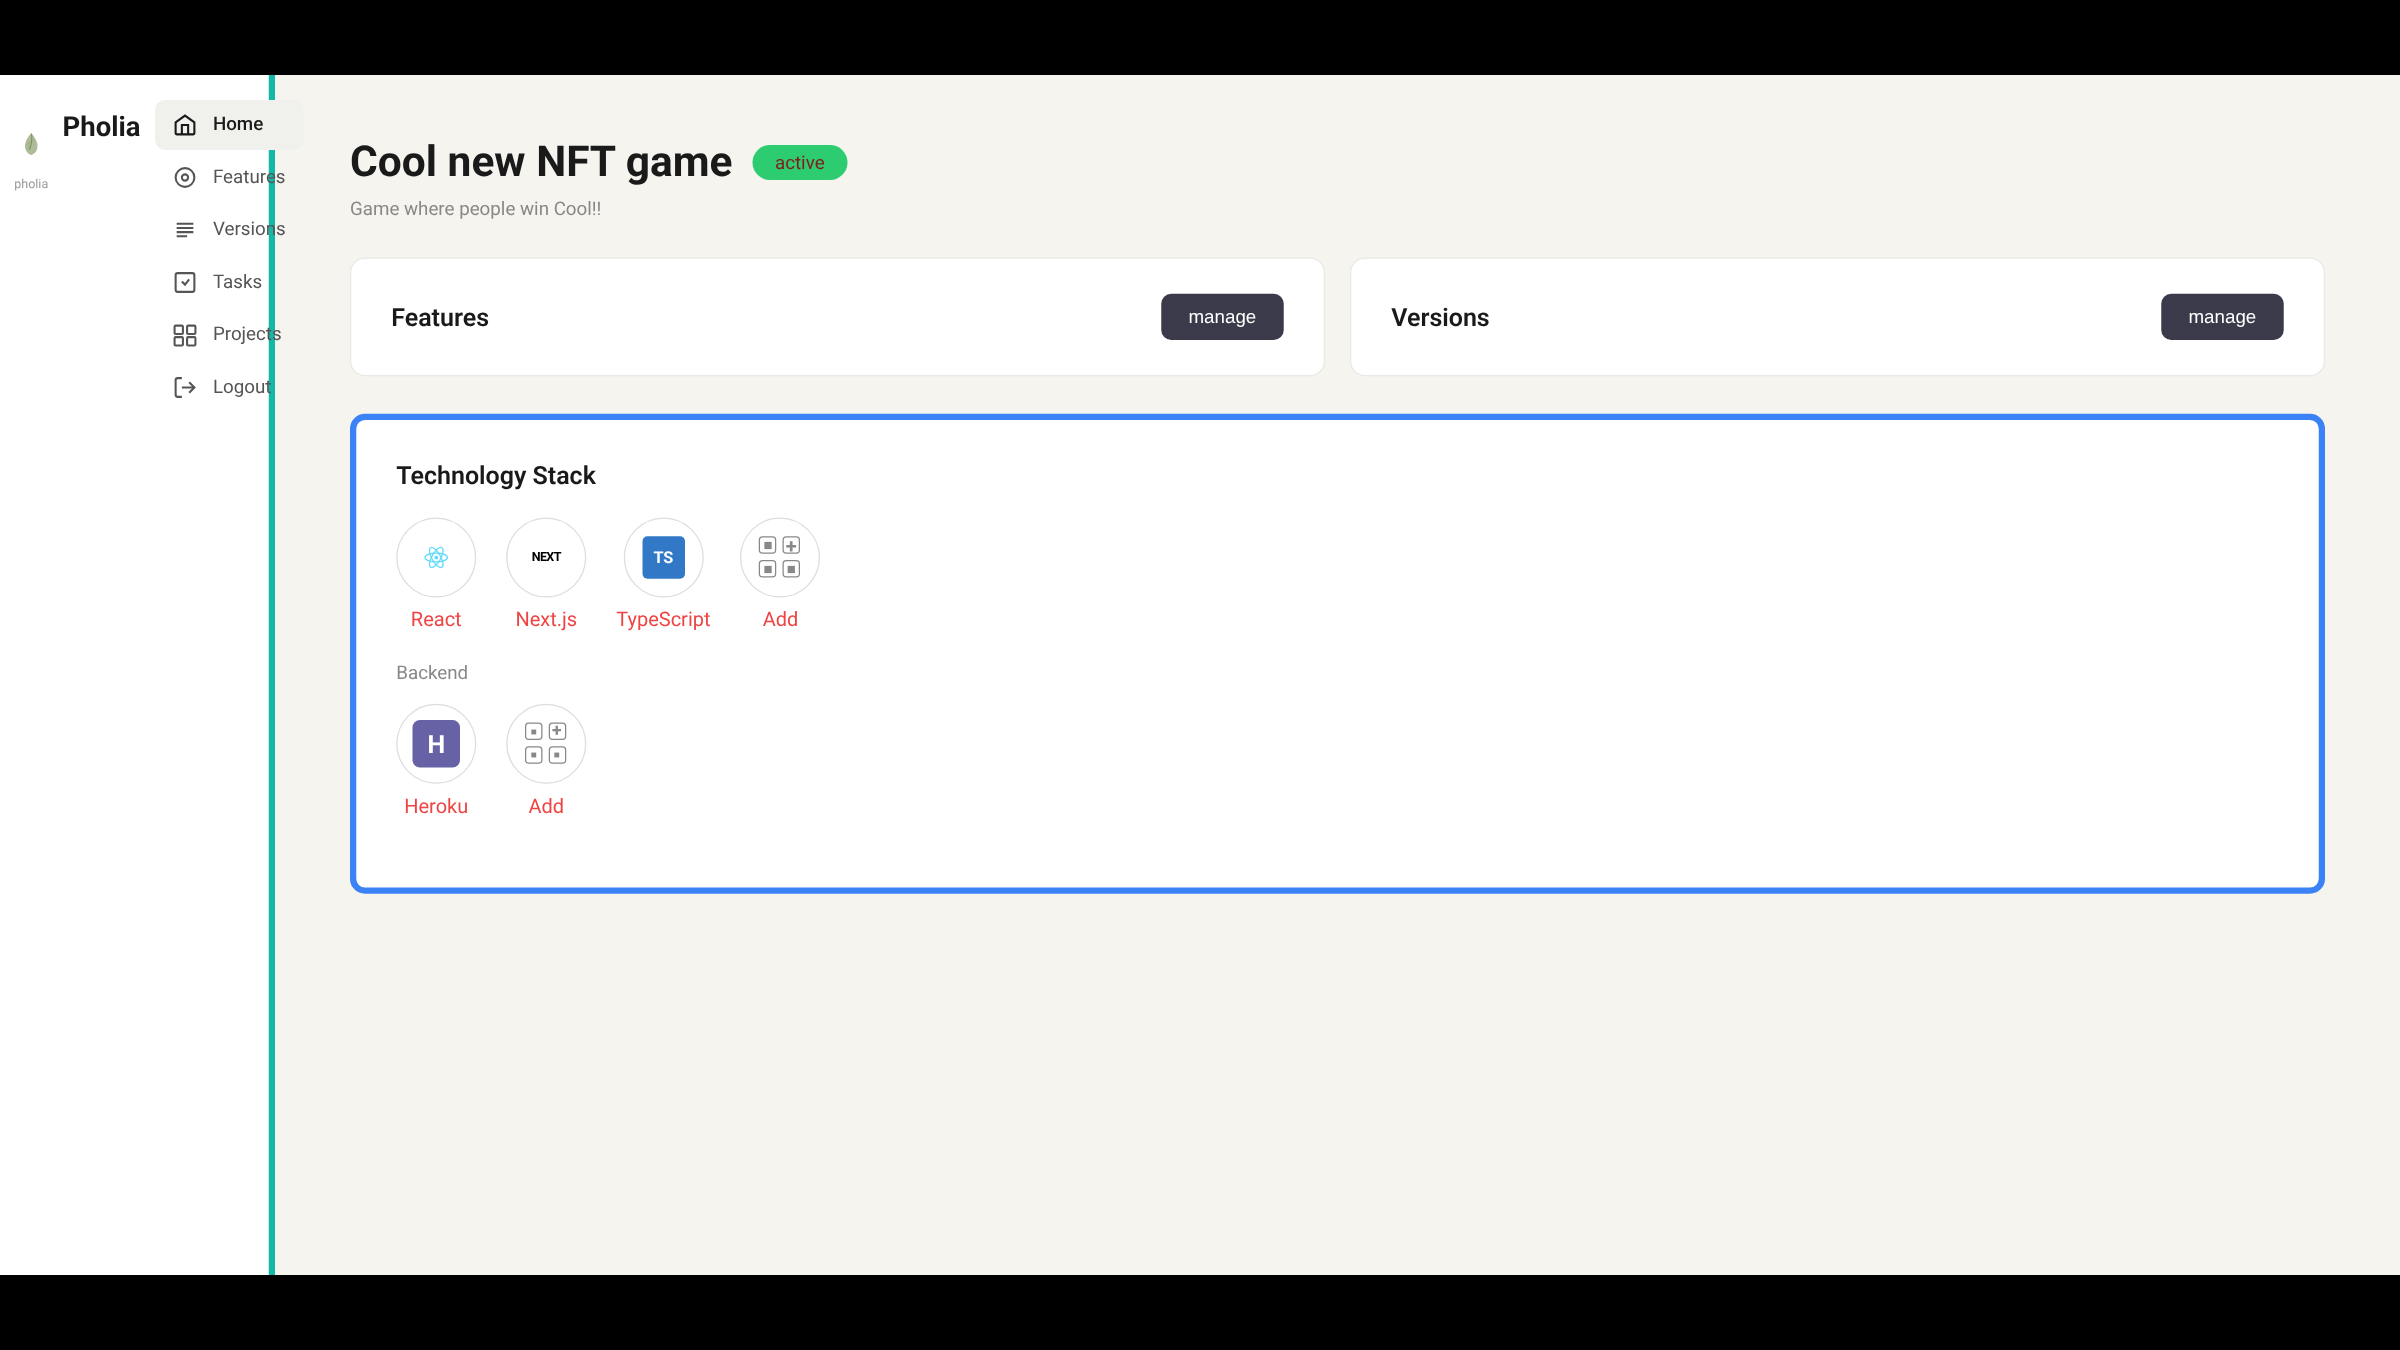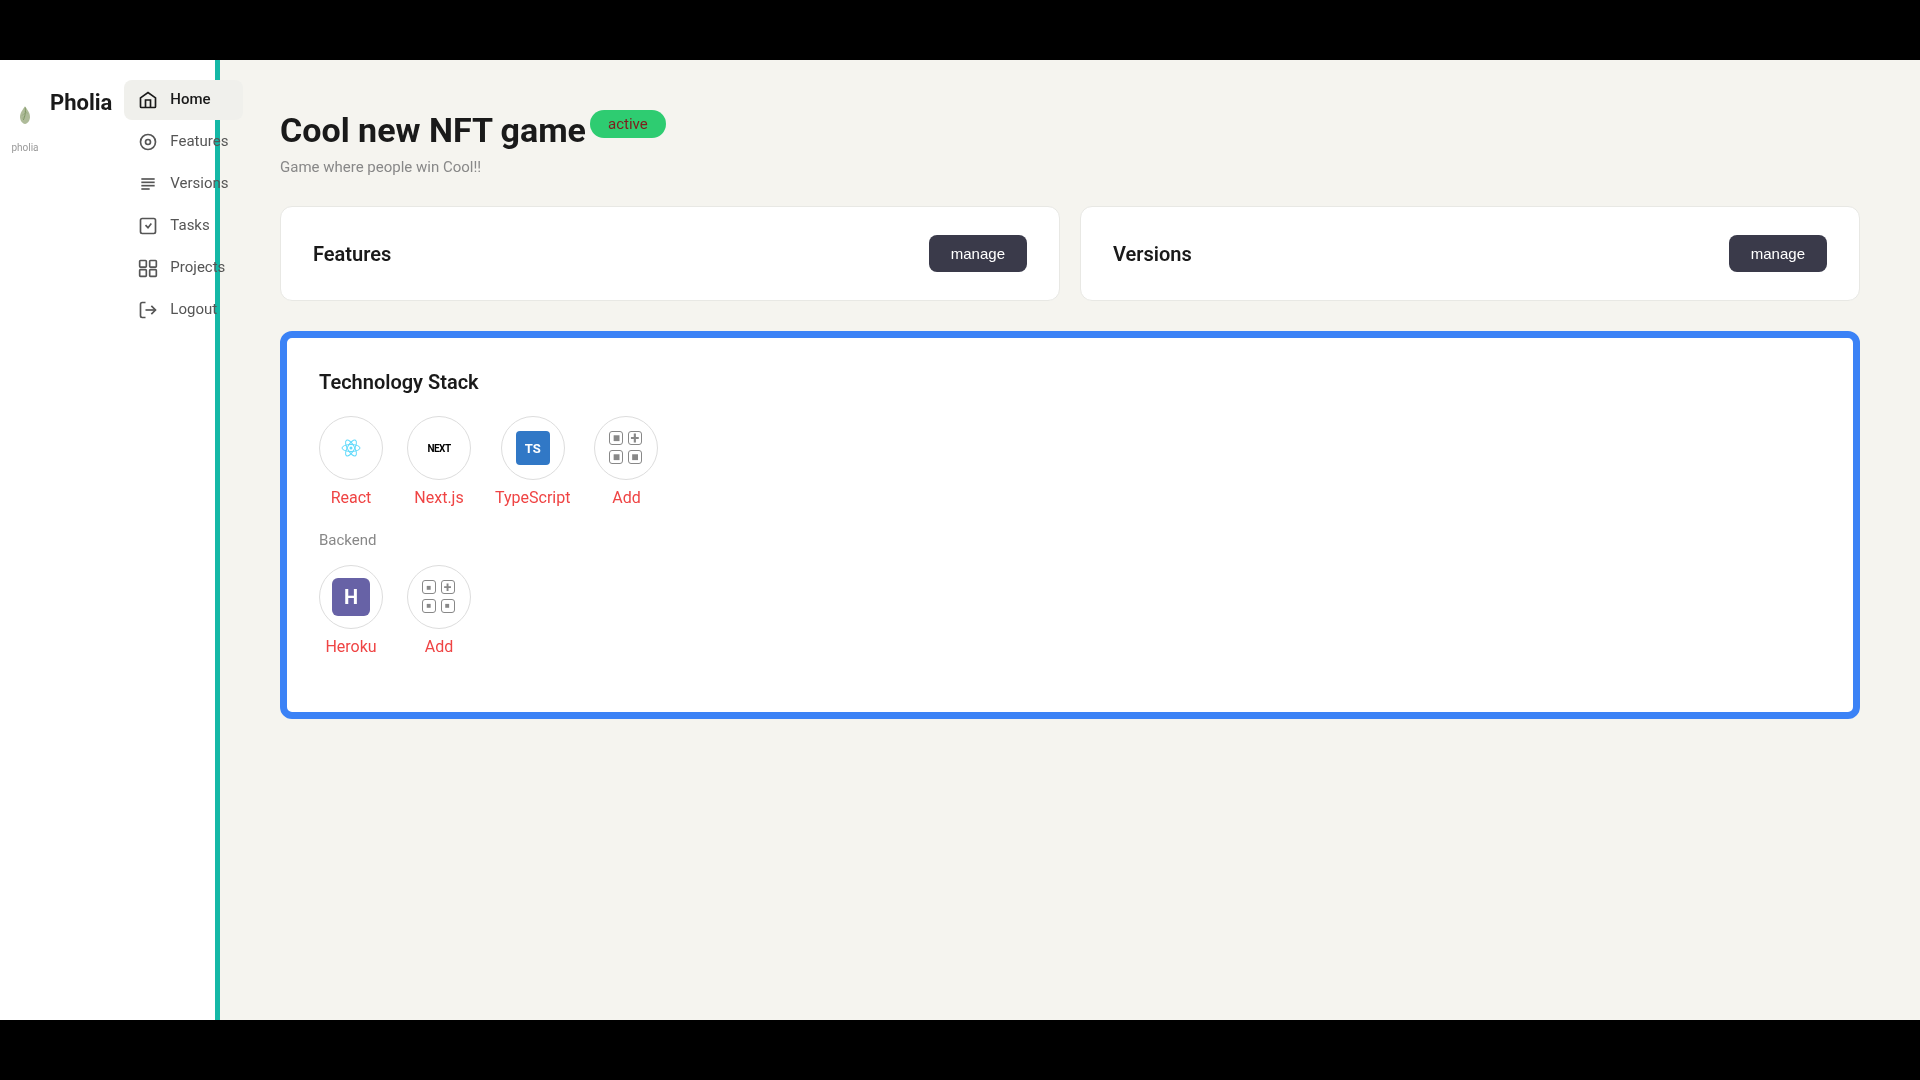--- a/index.html
+++ b/index.html
@@ -98,22 +98,22 @@
       flex-shrink: 0;
     }
     
     .content {
       flex: 1;
       padding: 50px 60px 40px 60px;
       overflow-y: auto;
     }
     .page-header {
       display: flex;
-      align-items: flex-start;
-      gap: 4px;
+      align-items: center;
+      gap: 16px;
       margin-bottom: 8px;
     }
     .page-title {
       font-size: 34px;
       font-weight: 700;
       color: #1a1a1a;
     }
     .active-badge {
       background: #2ecc71;
       color: #7f1d1d;
@@ -156,21 +156,21 @@
       padding: 10px 22px;
       font-size: 15px;
       font-weight: 500;
       cursor: pointer;
     }
     
     .tech-stack-section {
       background: #fff;
       border-radius: 12px;
       padding: 32px;
-      border: 7px solid #3b82f6;
+      border: 5px solid #3b82f6;
     }
     .section-title {
       font-size: 20px;
       font-weight: 600;
       color: #1a1a1a;
       margin-bottom: 22px;
     }
     .subsection-title {
       font-size: 15px;
       color: #888;

